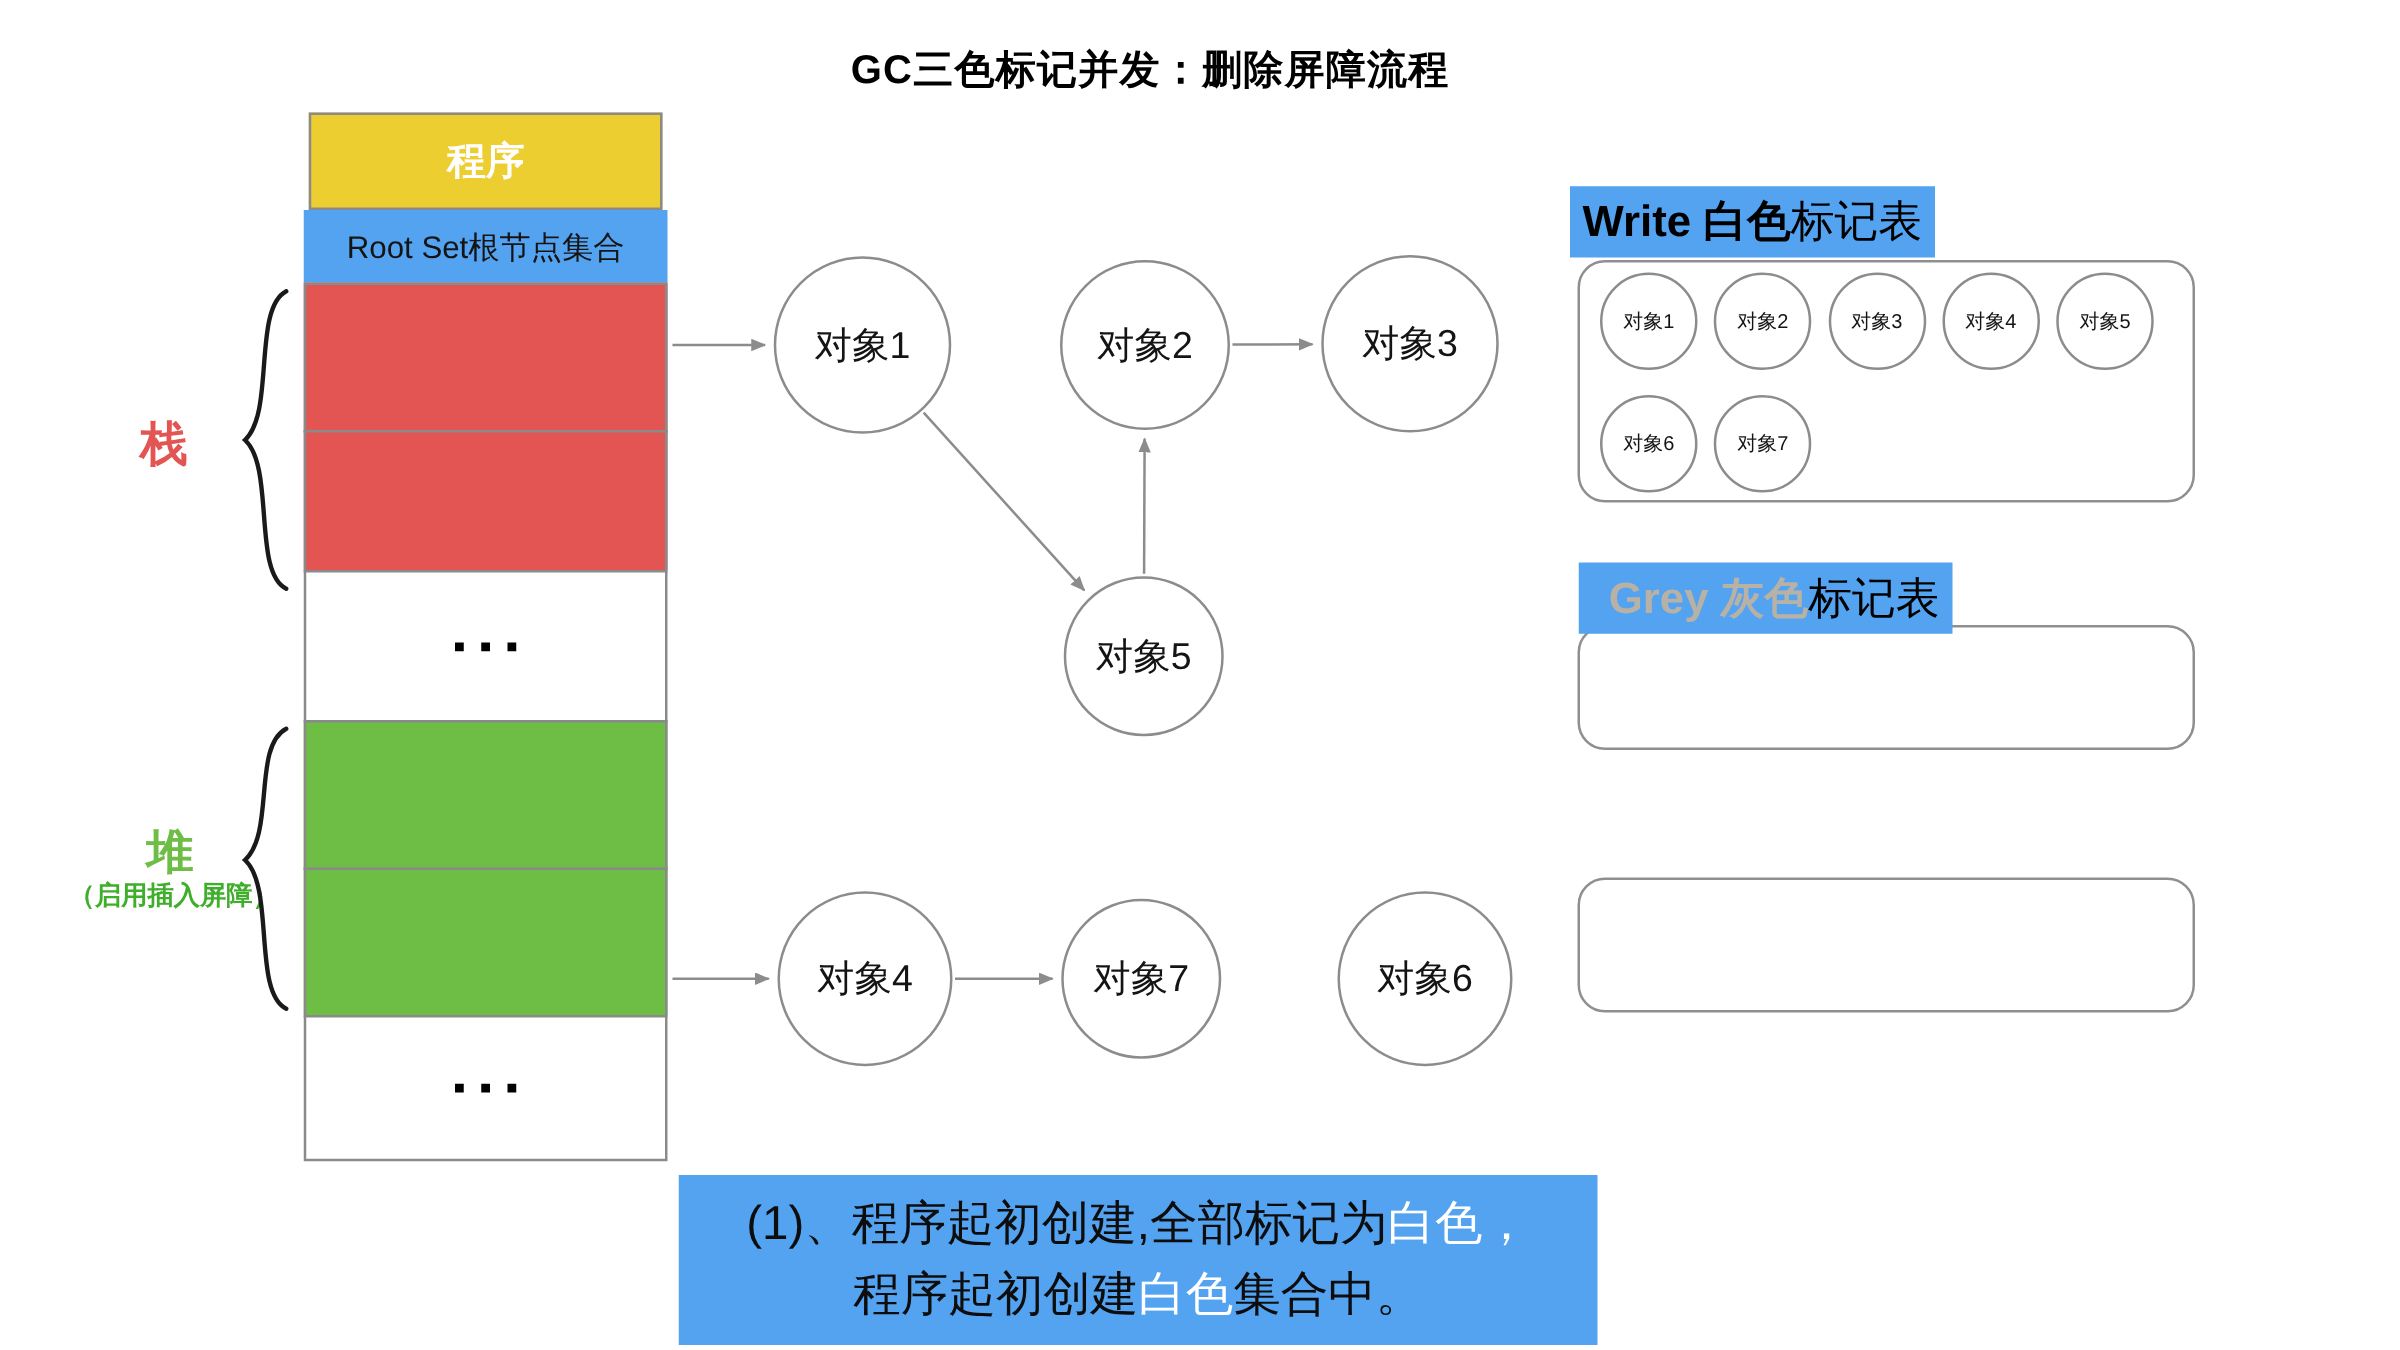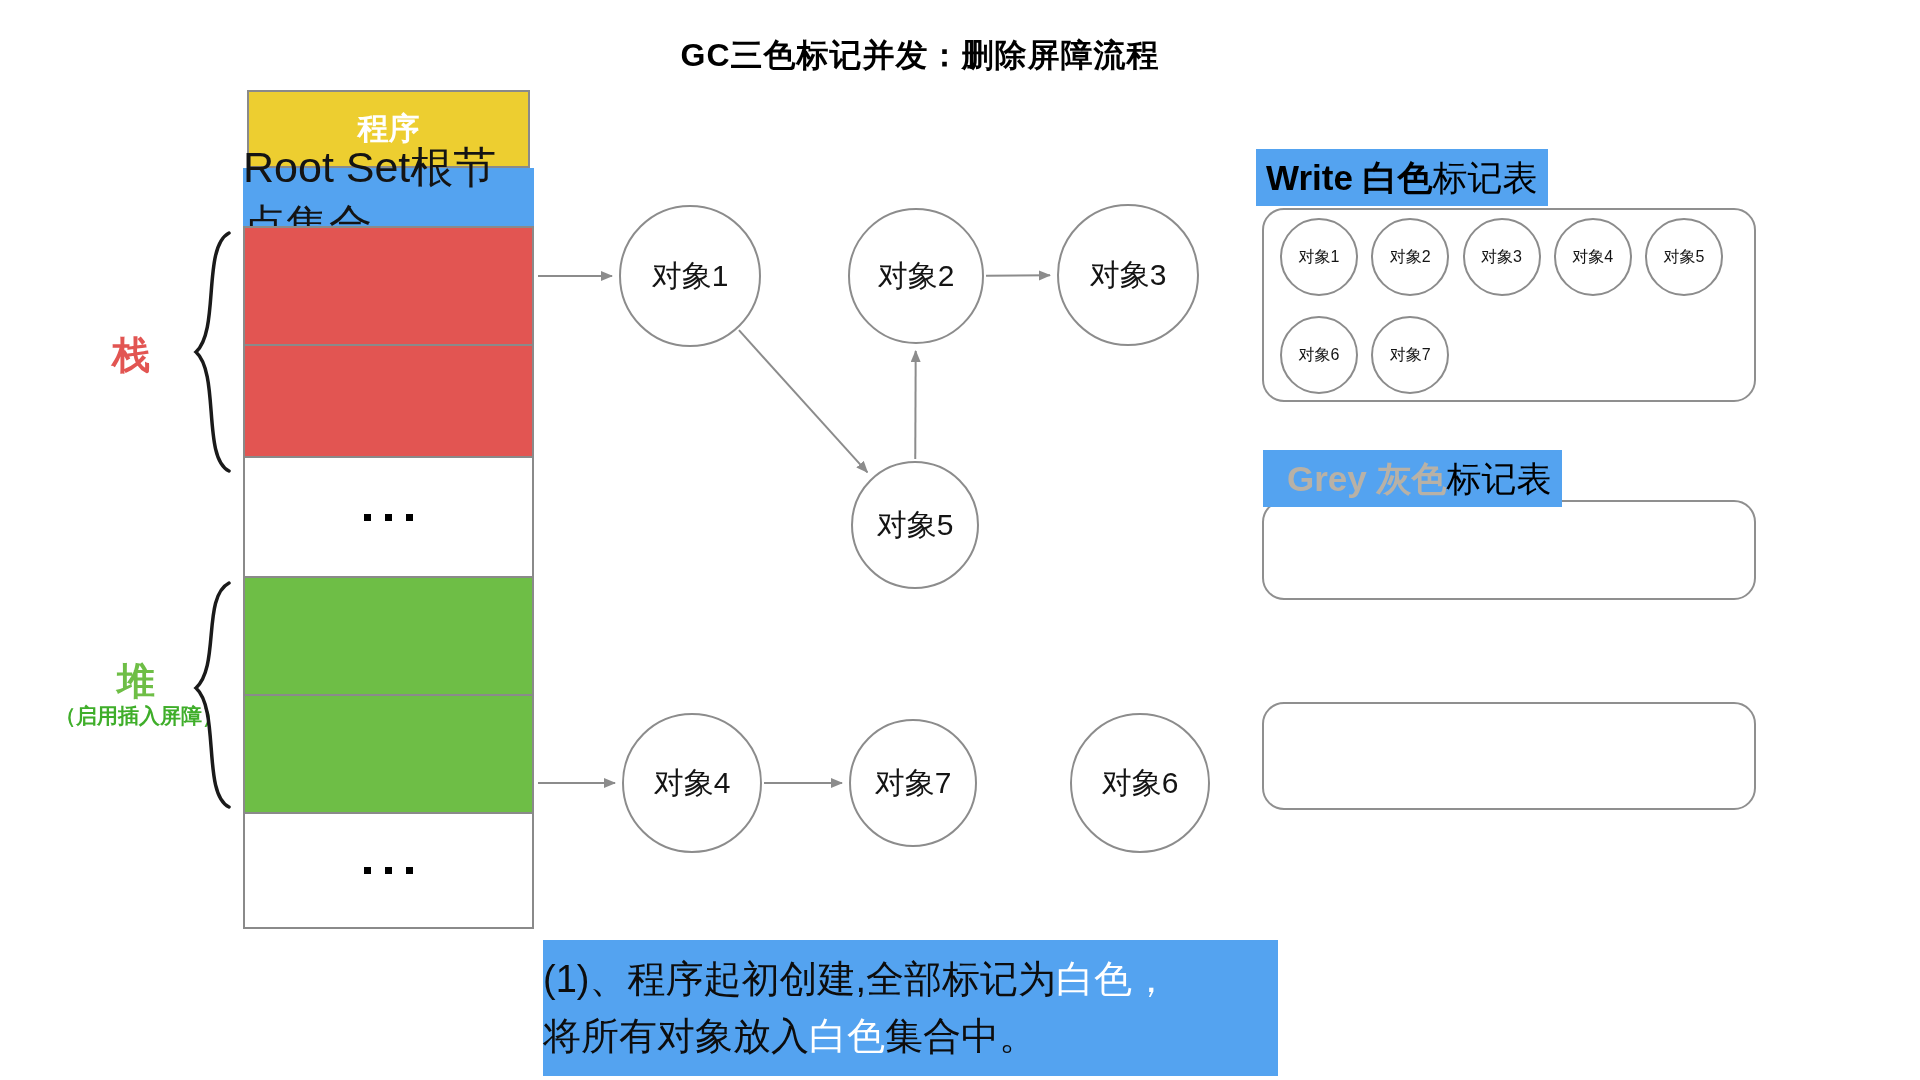--- a/index.html
+++ b/index.html
@@ -10,21 +10,21 @@
   .title{
     position:absolute;left:520px;top:34px;width:800px;text-align:center;
     font-size:32px;font-weight:bold;color:#000;letter-spacing:1px;
   }
   
   .mbox{
     position:absolute;left:243px;width:291px;border:2px solid #8A8A8A;
     box-sizing:border-box;display:flex;align-items:center;justify-content:center;
   }
   .program{left:247px;width:283px;top:90px;height:78px;background:#EDCE30;color:#fff;font-size:31px;font-weight:bold;}
-  .rootset{top:168px;height:58px;background:#54A3F0;border:none;color:#141414;font-size:43px;}
+  .rootset{top:168px;height:58px;background:#54A3F0;border:none;color:#141414;font-size:25px;}
   .red1{top:226px;height:120px;background:#E25552;}
   .red2{top:344px;height:114px;background:#E25552;}
   .white1{top:456px;height:122px;background:#fff;}
   .green1{top:576px;height:120px;background:#6EBE46;}
   .green2{top:694px;height:120px;background:#6EBE46;}
   .white2{top:812px;height:117px;background:#fff;}
   .dots{display:flex;gap:14px;}
   .dot{width:7px;height:7px;background:#000;}
   .side-label{position:absolute;font-weight:bold;white-space:nowrap;}
   .stack-label{left:112px;top:330px;font-size:38px;color:#E25552;}
@@ -53,21 +53,21 @@
   .hl-black{color:#000;font-weight:bold;}
   .head-rest{color:#000;}
   .wnode{
     position:absolute;width:78px;height:78px;border:2px solid #8C8C8C;border-radius:50%;
     background:#fff;display:flex;align-items:center;justify-content:center;
     font-size:16px;color:#141414;box-sizing:border-box;
   }
   
   .caption{
     position:absolute;left:543px;top:940px;width:735px;height:136px;background:#54A3F0;
-    display:flex;flex-direction:column;justify-content:center;
+    display:flex;flex-direction:column;justify-content:center;text-align:center;
     font-size:38px;color:#0d0d0d;line-height:57px;
   }
   .cw{color:#ffffff;}
   
   #overlay{position:absolute;left:0;top:0;width:1920px;height:1080px;pointer-events:none;z-index:2;}
 </style>
 </head>
 <body>
 
 <div id="stage">
@@ -152,16 +152,16 @@
   <div class="trect grey-rect">
     <div id="grey-objects"></div>
   </div>
 
   <div class="trect black-rect">
     <div id="black-objects"></div>
   </div>
 
   <div class="caption" id="caption">
       <div><span>(1)、程序起初创建,全部标记为</span><span class="cw">白色，</span></div>
-      <div><span>将所有对象放入</span><span class="cw">白色</span><span>集合中。</span></div>
+      <div><span>程序起初创建</span><span class="cw">白色</span><span>集合中。</span></div>
     </div>
 
 </div>
 
 </body></html>

